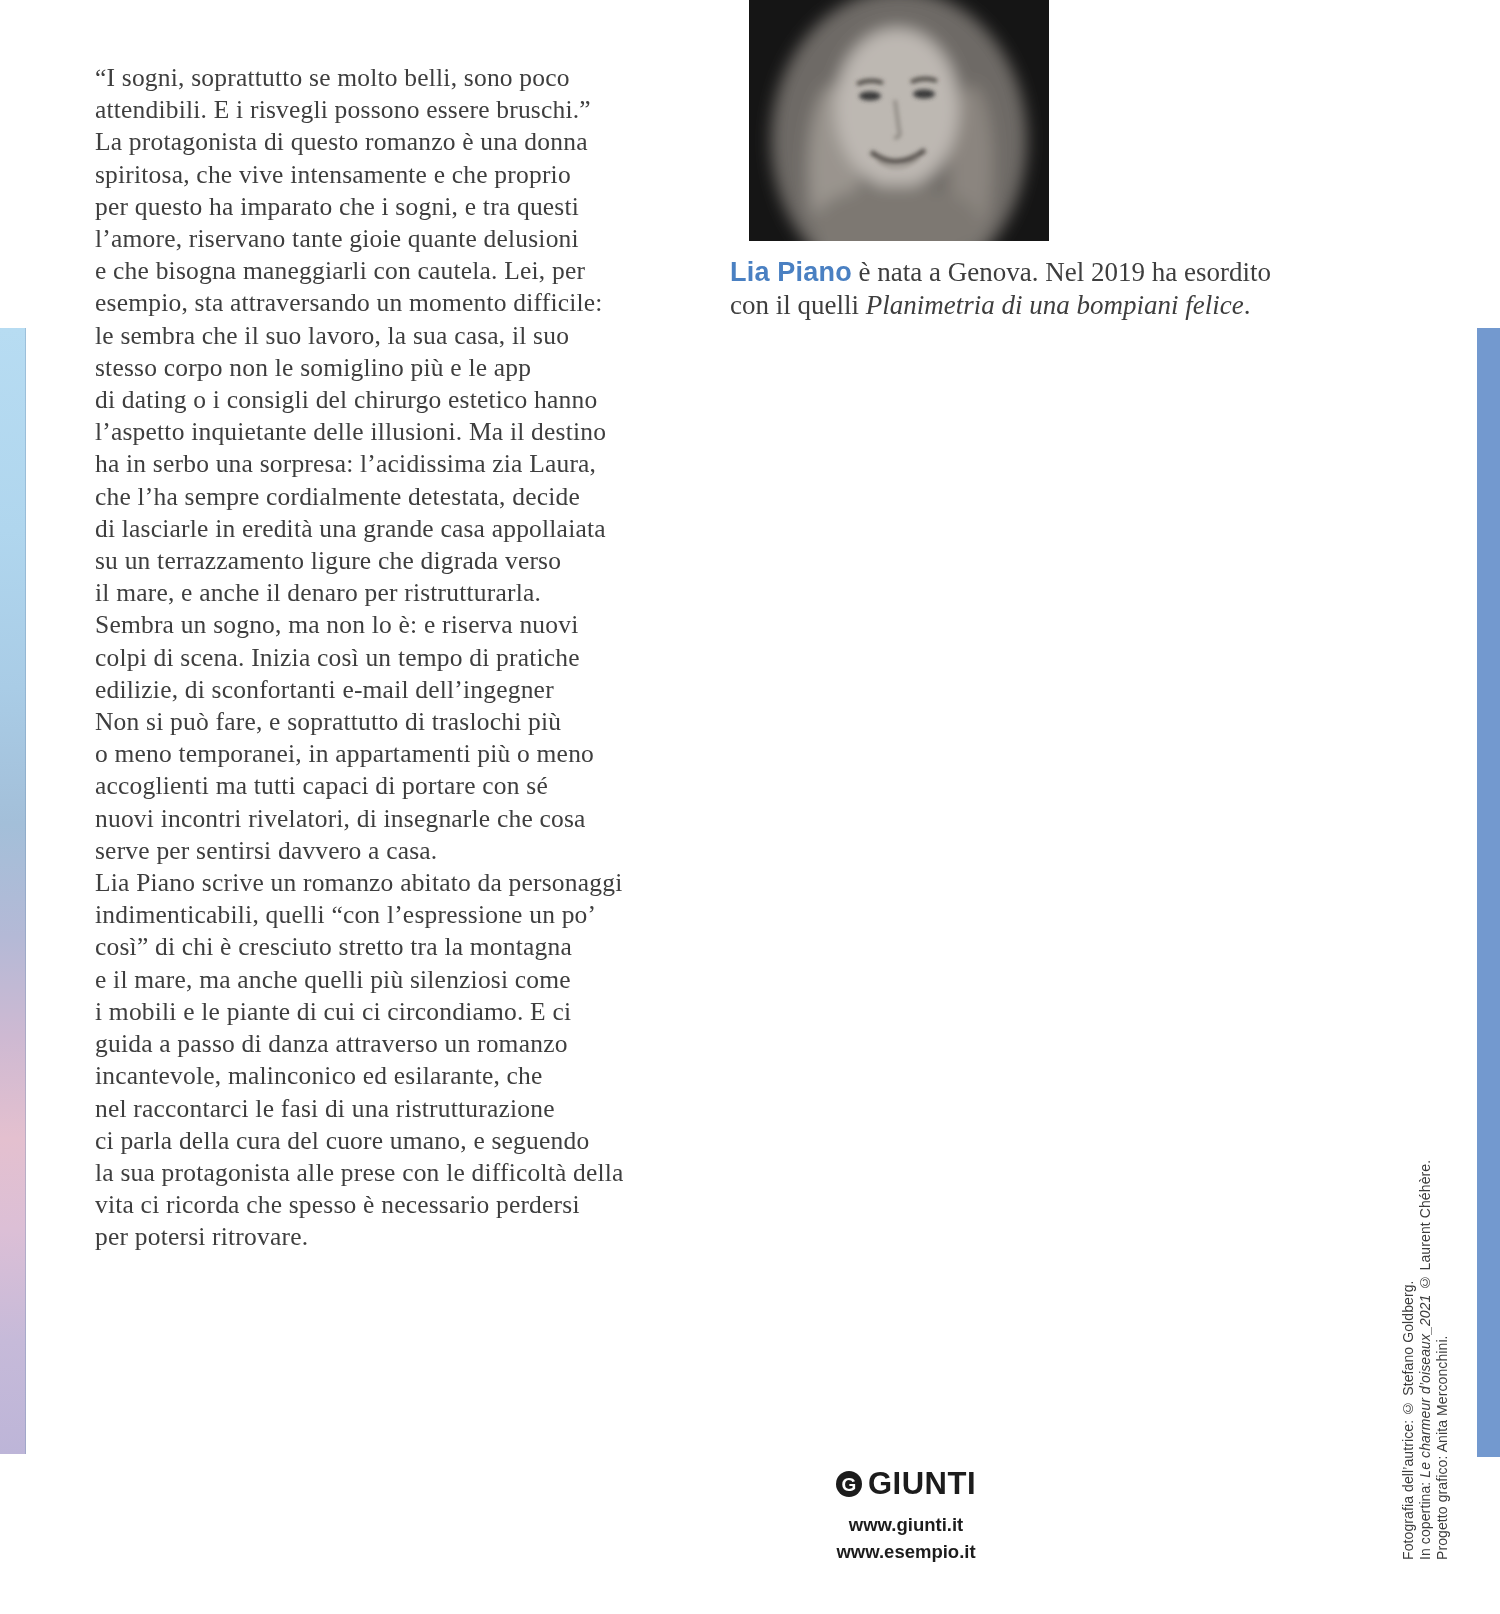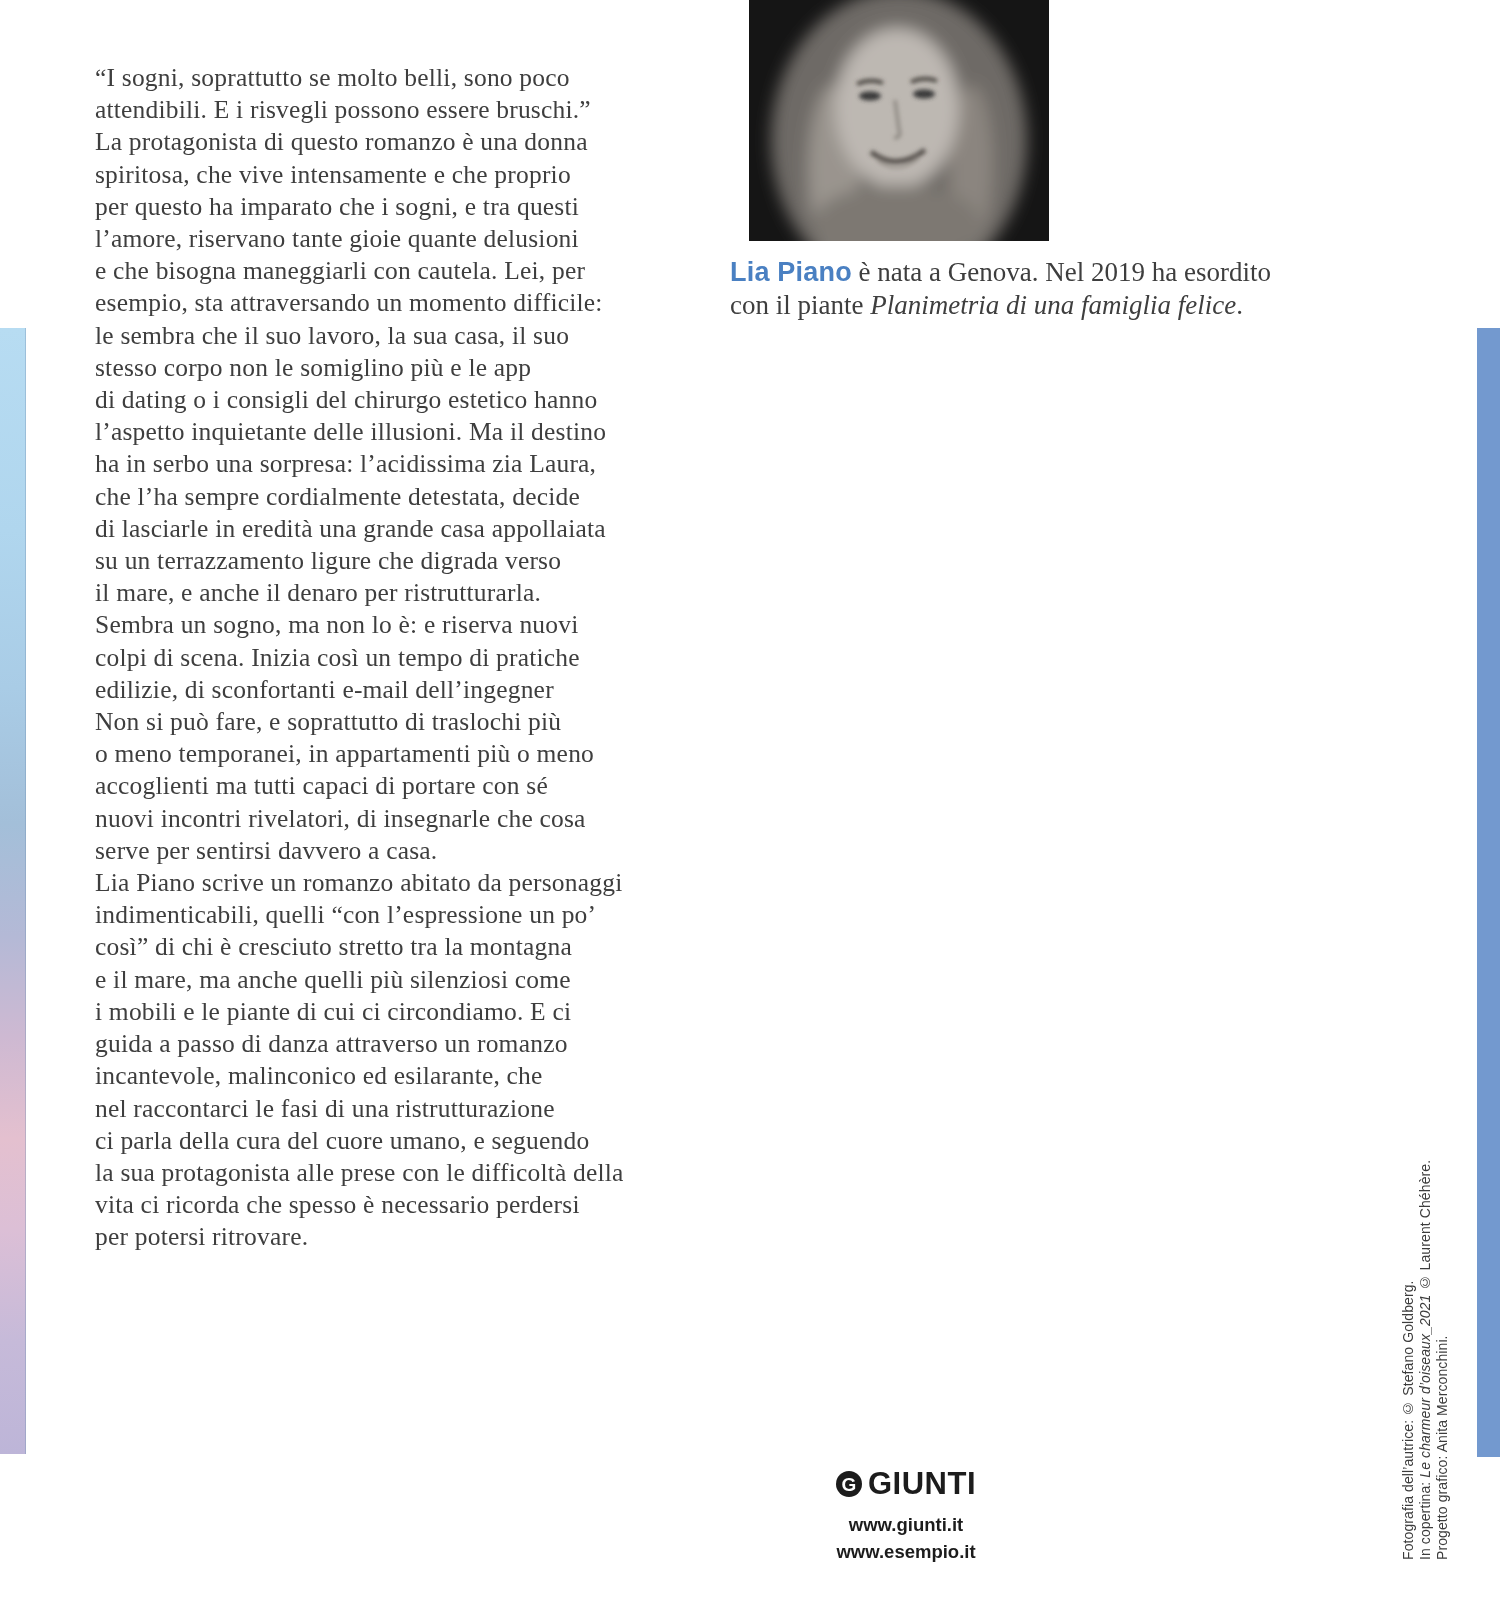--- a/index.html
+++ b/index.html
@@ -139,21 +139,21 @@
         <path d="M162 82 Q175 76 188 81" stroke="#4c4742" stroke-width="4" fill="none"></path>
         <path d="M146 100 L150 130 Q153 137 145 138" stroke="#8f8a84" stroke-width="3.5" fill="none"></path>
         <path d="M122 152 Q148 172 176 150" stroke="#55504b" stroke-width="5" fill="none"></path>
         <path d="M128 160 Q148 176 170 158" stroke="#9e9892" stroke-width="3" fill="none"></path>
       </g>
     </svg>
   </div>
 
   <div class="bio">
     <div><span class="name" style="color: rgb(74, 128, 194);">Lia Piano</span><span> è nata a Genova. Nel 2019 ha esordito</span></div>
-    <div><span>con il piante </span><em>Planimetria di una famiglia felice</em><span>.</span></div>
+    <div><span>con il quelli </span><em>Planimetria di una bompiani felice</em><span>.</span></div>
   </div>
 
   <div class="publisher">
     <div class="logo-row">
       <span class="logo-disc">G</span>
       <span class="logo-word">GIUNTI</span>
     </div>
     <div class="urls">
       <div>www.giunti.it</div>
       <div>www.esempio.it</div>

